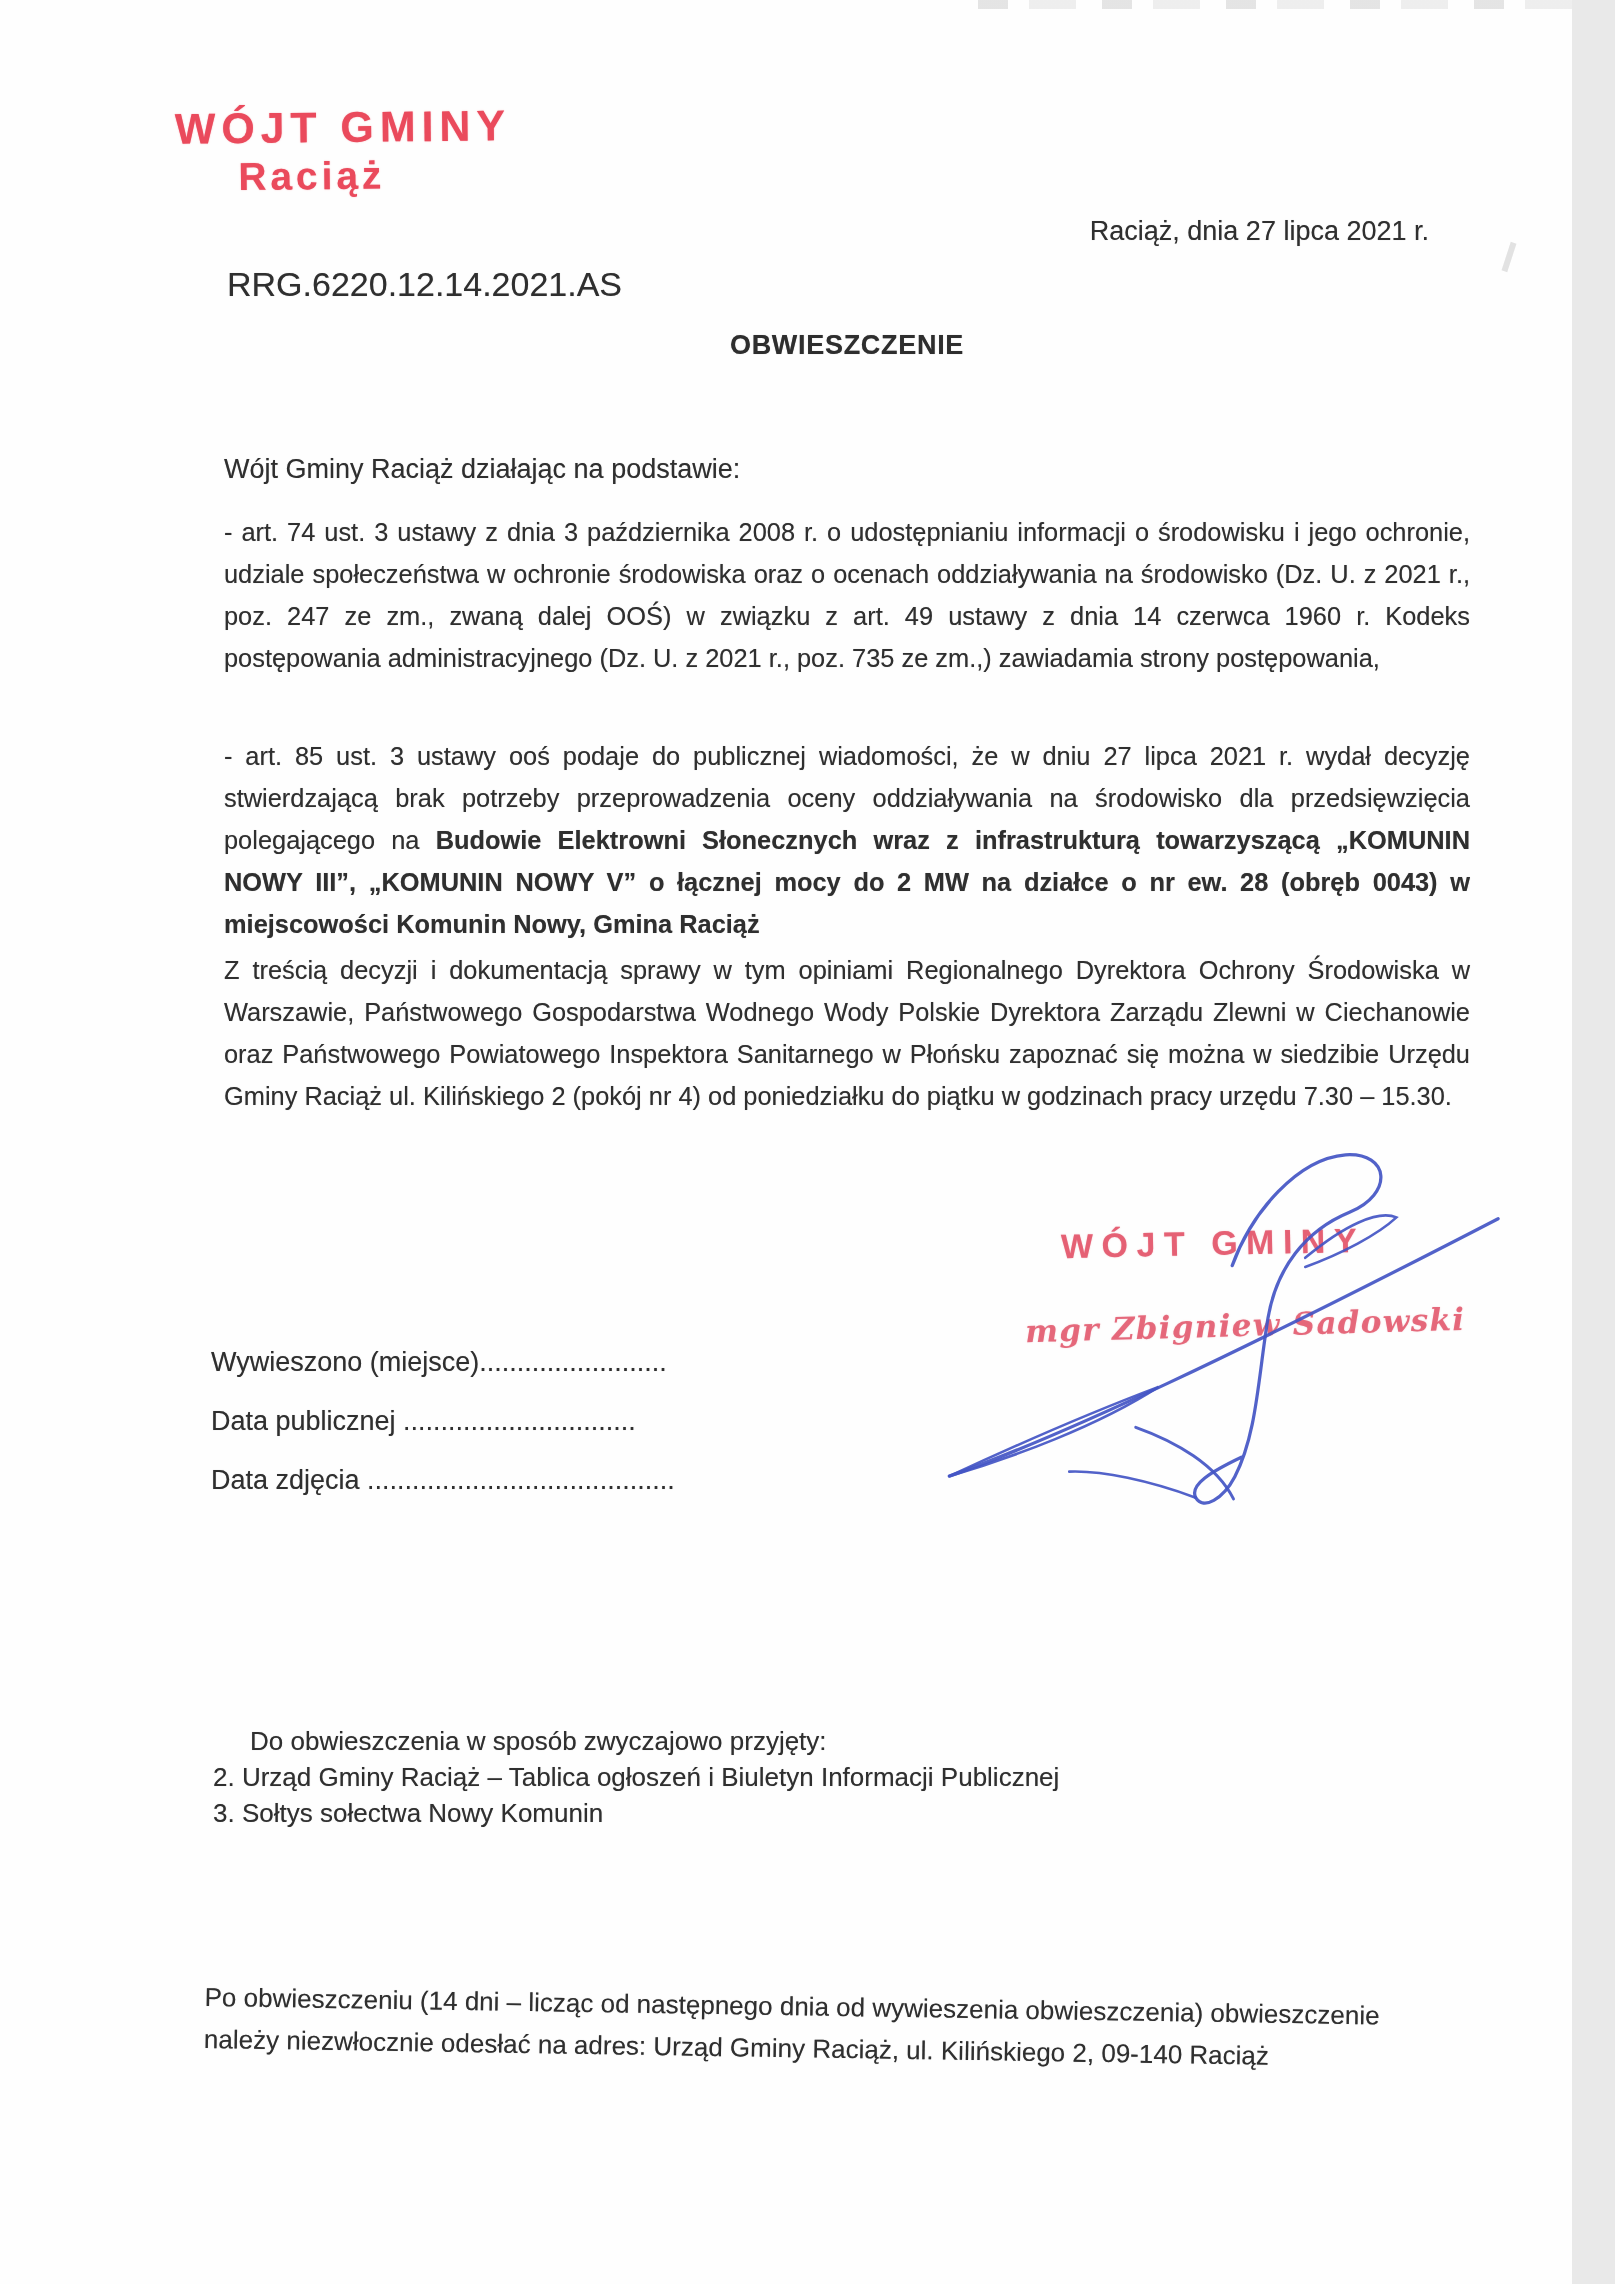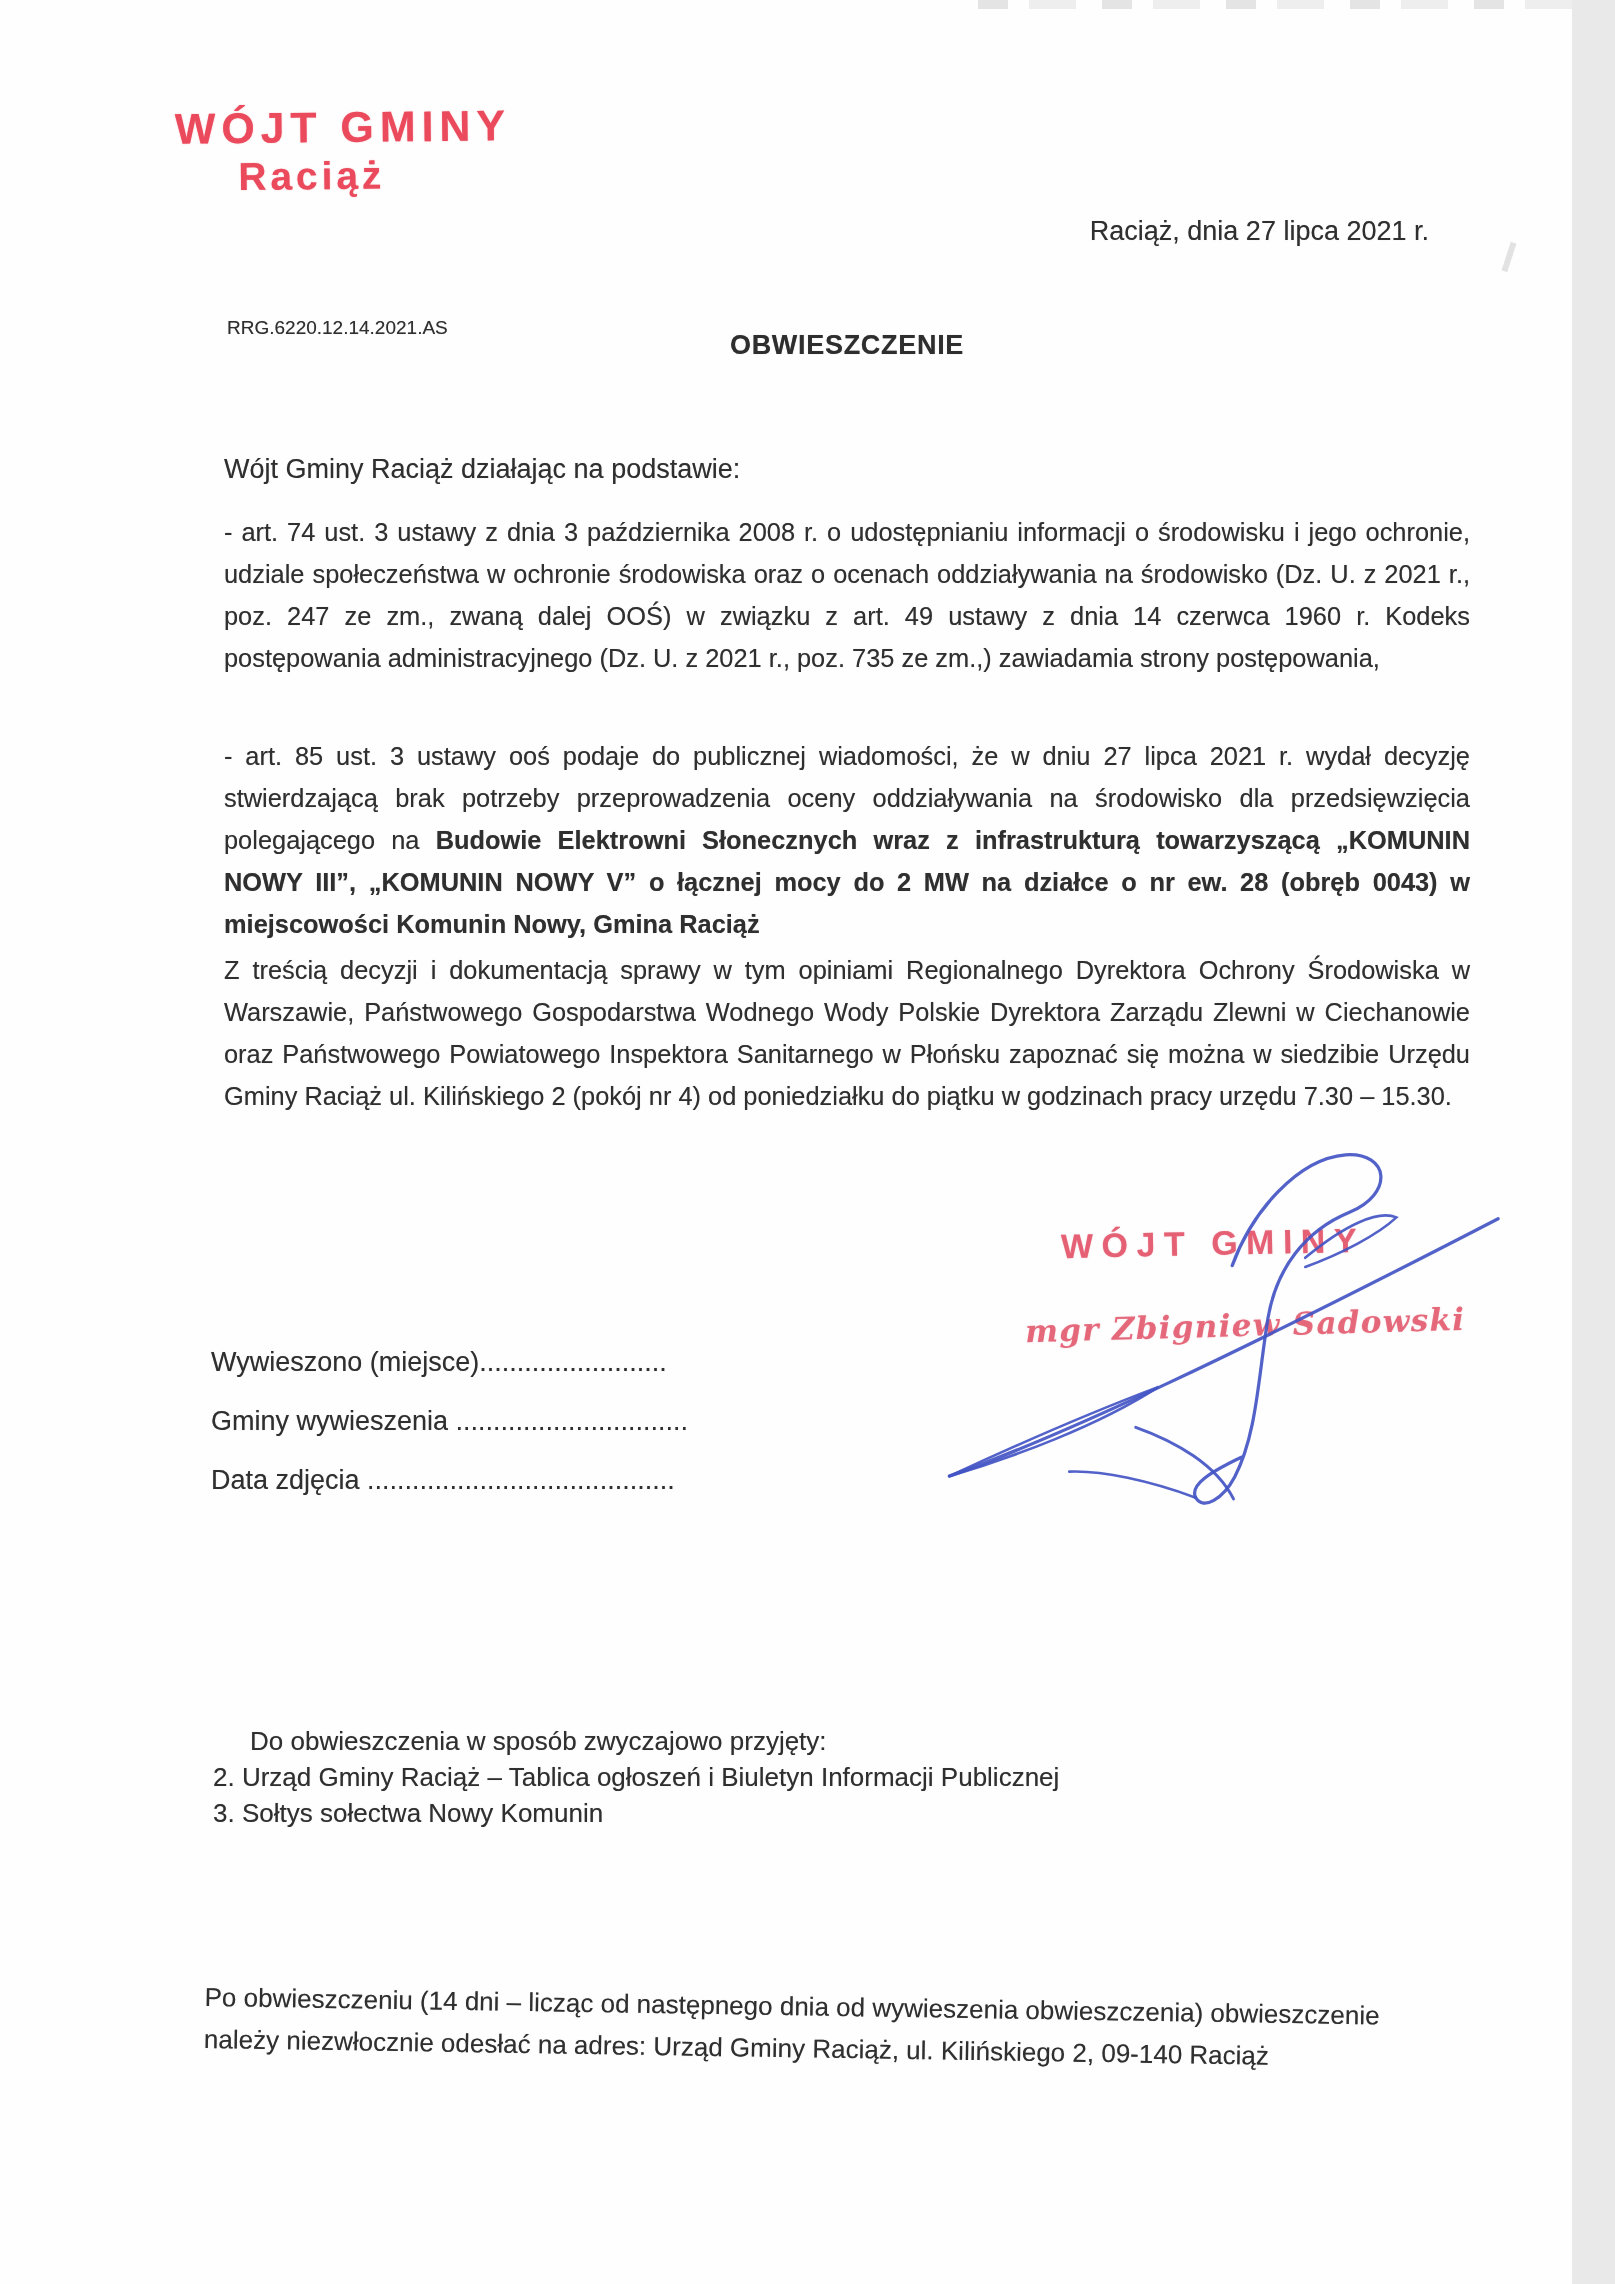--- a/index.html
+++ b/index.html
@@ -82,21 +82,21 @@
   <div class="scanband"></div>
   <div class="edgemark"></div>
 
   <div class="stamp-top">
     <div class="l1">WÓJT GMINY</div>
     <div class="l2">Raciąż</div>
   </div>
 
   <div class="t" style="top:210px;right:143px;font-size:27px;white-space:nowrap;">Raciąż, dnia 27 lipca 2021 r.</div>
 
-  <div class="t" style="left:227px;top:263px;font-size:19px;white-space:nowrap;margin-top:44px;">RRG.6220.12.14.2021.AS</div>
+  <div class="t" style="left:227px;top:263px;font-size:34px;white-space:nowrap;">RRG.6220.12.14.2021.AS</div>
 
   <div class="title">OBWIESZCZENIE</div>
 
   <div class="t" style="left:224px;top:448px;font-size:27px;white-space:nowrap;">Wójt Gminy Raciąż działając na podstawie:</div>
 
   <div class="t para" style="top:511px;">- art. 74 ust. 3 ustawy z dnia 3 października 2008 r. o udostępnianiu informacji o środowisku i jego ochronie, udziale społeczeństwa w ochronie środowiska oraz o ocenach oddziaływania na środowisko (Dz. U. z 2021 r., poz. 247 ze zm., zwaną dalej OOŚ) w związku z art. 49 ustawy z dnia 14 czerwca 1960 r. Kodeks postępowania administracyjnego (Dz. U. z 2021 r., poz. 735 ze zm.,) zawiadamia strony postępowania,</div>
 
   <div class="t para" style="top:735px;"><span>- art. 85 ust. 3 ustawy ooś podaje do publicznej wiadomości, że w dniu 27 lipca 2021 r. wydał decyzję stwierdzającą brak potrzeby przeprowadzenia oceny oddziaływania na środowisko dla przedsięwzięcia polegającego na </span><span class="bold">Budowie Elektrowni Słonecznych wraz z infrastrukturą towarzyszącą „KOMUNIN NOWY III”, „KOMUNIN NOWY V” o łącznej mocy do 2 MW na działce o nr ew. 28 (obręb 0043) w miejscowości Komunin Nowy, Gmina Raciąż</span></div>
 
   <div class="t para" style="top:949px;">Z treścią decyzji i dokumentacją sprawy w tym opiniami Regionalnego Dyrektora Ochrony Środowiska w Warszawie, Państwowego Gospodarstwa Wodnego Wody Polskie Dyrektora Zarządu Zlewni w Ciechanowie oraz Państwowego Powiatowego Inspektora Sanitarnego w Płońsku zapoznać się można w siedzibie Urzędu Gminy Raciąż ul. Kilińskiego 2 (pokój nr 4) od poniedziałku do piątku w godzinach pracy urzędu 7.30 – 15.30.</div>
@@ -116,21 +116,21 @@
         <path d="M 300 430 C 362 452 424 488 450 540" stroke-width="4.5"></path>
 
         <path d="M 392 538 C 322 512 248 496 198 498" stroke-width="4"></path>
 
         <path d="M 560 170 C 620 120 672 96 700 108 C 672 134 616 164 560 184" stroke-width="4"></path>
       </g>
     </svg>
   </div>
 
   <div class="t" style="left:211px;top:1341px;font-size:27px;white-space:nowrap;">Wywieszono (miejsce).........................</div>
-  <div class="t" style="left:211px;top:1400px;font-size:27px;white-space:nowrap;">Gminy wywieszenia ...............................</div>
+  <div class="t" style="left:211px;top:1400px;font-size:27px;white-space:nowrap;">Data publicznej ...............................</div>
   <div class="t" style="left:211px;top:1459px;font-size:27px;white-space:nowrap;">Data zdjęcia .........................................</div>
 
   <div class="t" style="left:213px;top:1723px;font-size:26px;line-height:36px;white-space:nowrap;margin-left:37px;">Do obwieszczenia w sposób zwyczajowo przyjęty:</div>
   <div class="t" style="left:213px;top:1759px;font-size:26px;line-height:36px;white-space:nowrap;">2. Urząd Gminy Raciąż – Tablica ogłoszeń i Biuletyn Informacji Publicznej</div>
   <div class="t" style="left:213px;top:1795px;font-size:26px;line-height:36px;white-space:nowrap;">3. Sołtys sołectwa Nowy Komunin</div>
 
   <div class="t footer-tilt" style="left:205px;top:1976px;width:1238px;font-size:26px;line-height:42px;">Po obwieszczeniu (14 dni – licząc od następnego dnia od wywieszenia obwieszczenia) obwieszczenie należy niezwłocznie odesłać na adres: Urząd Gminy Raciąż, ul. Kilińskiego 2, 09-140 Raciąż</div>
 
 </div>
 

